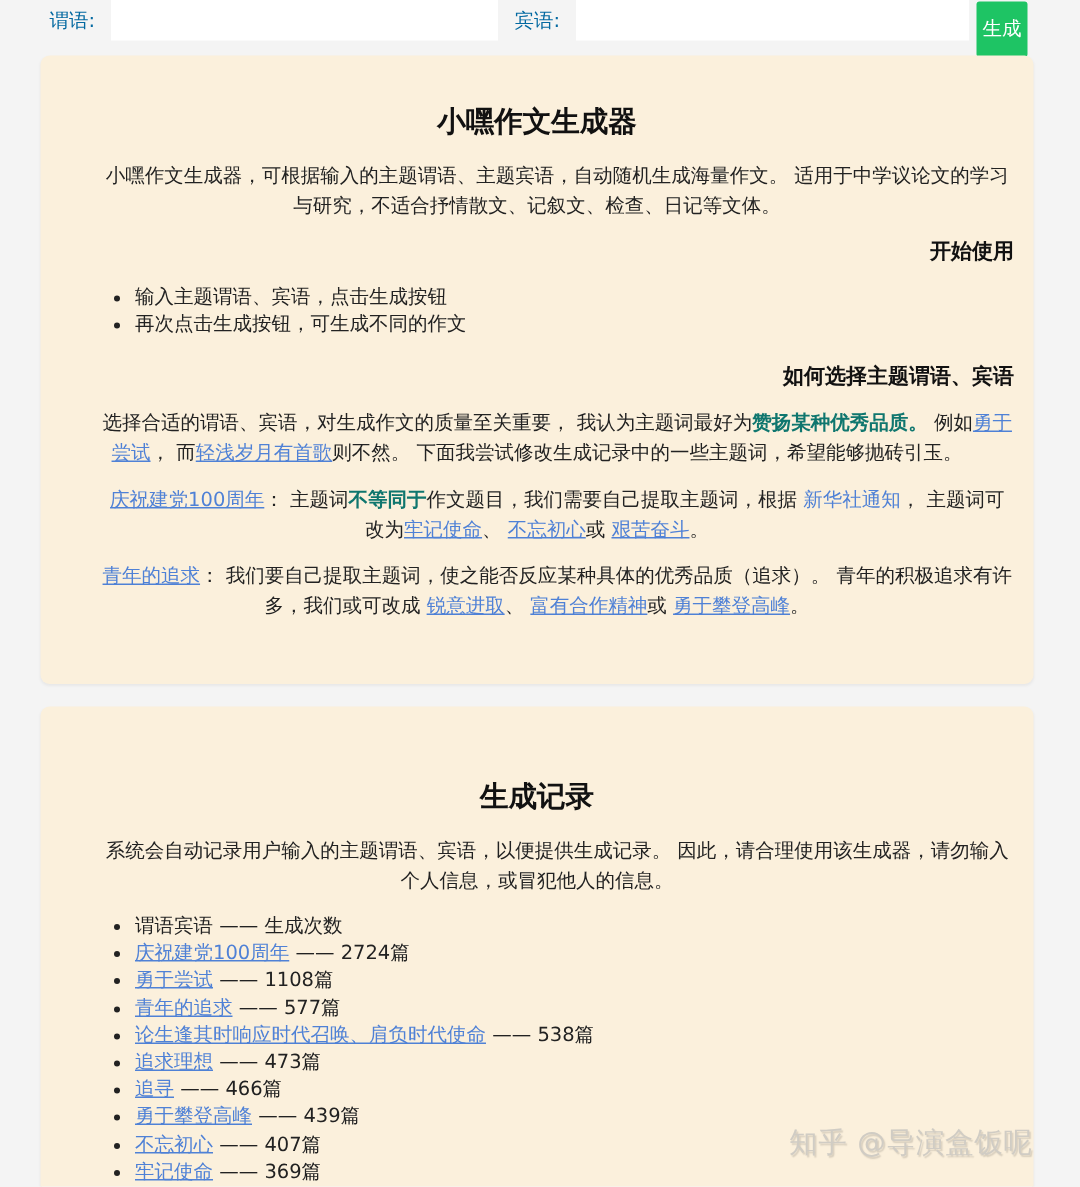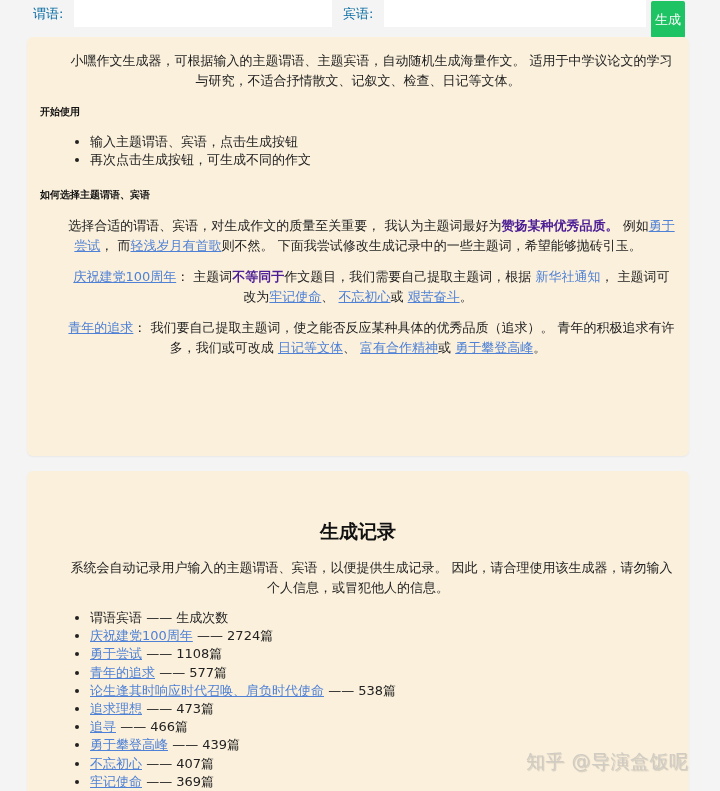--- a/index.html
+++ b/index.html
@@ -32,55 +32,56 @@
       box-sizing: border-box; padding: 0 13px;
       box-shadow: 0 1px 2px rgba(0,0,0,0.05);
     }
     .card h1 {
       text-align: center; font-size: 19px; font-weight: bold; margin: 0; color: #111;
     }
     .card p {
       font-size: 13px; line-height: 19.5px; margin: 0; text-indent: 27px; text-align: center;
     }
     .card h3 {
-      font-size: 10px; font-weight: bold; margin: 0; line-height: 19px; color: #111;
+      font-size: 14px; font-weight: bold; margin: 0; line-height: 19px; color: #111; text-align: right;
     }
     .card ul { margin: 16px; padding-left: 34px; }
     .card li { font-size: 13px; line-height: 18.2px; }
     a { color: #4f81d6; text-decoration: none; }
     a.u { text-decoration: underline; }
-    b { color: #4c1d95; }
+    b { color: #0f766e; }
     .watermark {
       position: absolute; left: 526px; top: 749px; font-size: 19px;
       color: #d0ccc4; letter-spacing: 0.5px;
       text-shadow: 1px 1px 1px rgba(0,0,0,0.15);
     }
   </style>
 </head>
 <body>
 
 <div class="topbar">
   <span class="lbl" style="left:33px">谓语:</span>
   <input style="left: 74px; width: 258px;" value="">
   <span class="lbl" style="left:343px">宾语:</span>
   <input style="left: 384px; width: 262px;" value="">
   <button class="gen-btn">生成</button>
 </div>
 
 <div class="card" style="top:37px;height:419px">
+  <h1 style="padding-top:31px;line-height:26px">小嘿作文生成器</h1>
   <p style="margin-top:14px">小嘿作文生成器，可根据输入的主题谓语、主题宾语，自动随机生成海量作文。 适用于中学议论文的学习与研究，不适合抒情散文、记叙文、检查、日记等文体。</p>
   <h3 style="margin-top:12px">开始使用</h3>
   <ul style="margin-top:12px">
     <li>输入主题谓语、宾语，点击生成按钮</li>
     <li>再次点击生成按钮，可生成不同的作文</li>
   </ul>
   <h3 style="margin-top:13px">如何选择主题谓语、宾语</h3>
   <p style="margin-top:12px"><span>选择合适的谓语、宾语，对生成作文的质量至关重要， 我认为主题词最好为</span><b>赞扬某种优秀品质。</b><span> 例如</span><a class="u" href="#">勇于尝试</a><span>， 而</span><a class="u" href="#">轻浅岁月有首歌</a><span>则不然。 下面我尝试修改生成记录中的一些主题词，希望能够抛砖引玉。</span></p>
   <p style="margin-top:12px"><a class="u" href="#">庆祝建党100周年</a><span>： 主题词</span><b>不等同于</b><span>作文题目，我们需要自己提取主题词，根据 </span><a href="#">新华社通知</a><span>， 主题词可改为</span><a class="u" href="#">牢记使命</a><span>、 </span><a class="u" href="#">不忘初心</a><span>或 </span><a class="u" href="#">艰苦奋斗</a><span>。</span></p>
-  <p style="margin-top:12px"><a class="u" href="#">青年的追求</a><span>： 我们要自己提取主题词，使之能否反应某种具体的优秀品质（追求）。 青年的积极追求有许多，我们或可改成 </span><a class="u" href="#">日记等文体</a><span>、 </span><a class="u" href="#">富有合作精神</a><span>或 </span><a class="u" href="#">勇于攀登高峰</a><span>。</span></p>
+  <p style="margin-top:12px"><a class="u" href="#">青年的追求</a><span>： 我们要自己提取主题词，使之能否反应某种具体的优秀品质（追求）。 青年的积极追求有许多，我们或可改成 </span><a class="u" href="#">锐意进取</a><span>、 </span><a class="u" href="#">富有合作精神</a><span>或 </span><a class="u" href="#">勇于攀登高峰</a><span>。</span></p>
 </div>
 
 <div class="card" style="top:471px;height:340px">
   <h1 style="padding-top:47px;line-height:26px">生成记录</h1>
   <p style="margin-top:14px">系统会自动记录用户输入的主题谓语、宾语，以便提供生成记录。 因此，请合理使用该生成器，请勿输入个人信息，或冒犯他人的信息。</p>
   <ul style="margin-top:12px">
     <li><span>谓语宾语</span><span> —— </span><span>生成次数</span></li>
     <li><a class="u" href="#">庆祝建党100周年</a><span> —— 2724篇</span></li>
     <li><a class="u" href="#">勇于尝试</a><span> —— 1108篇</span></li>
     <li><a class="u" href="#">青年的追求</a><span> —— 577篇</span></li>

